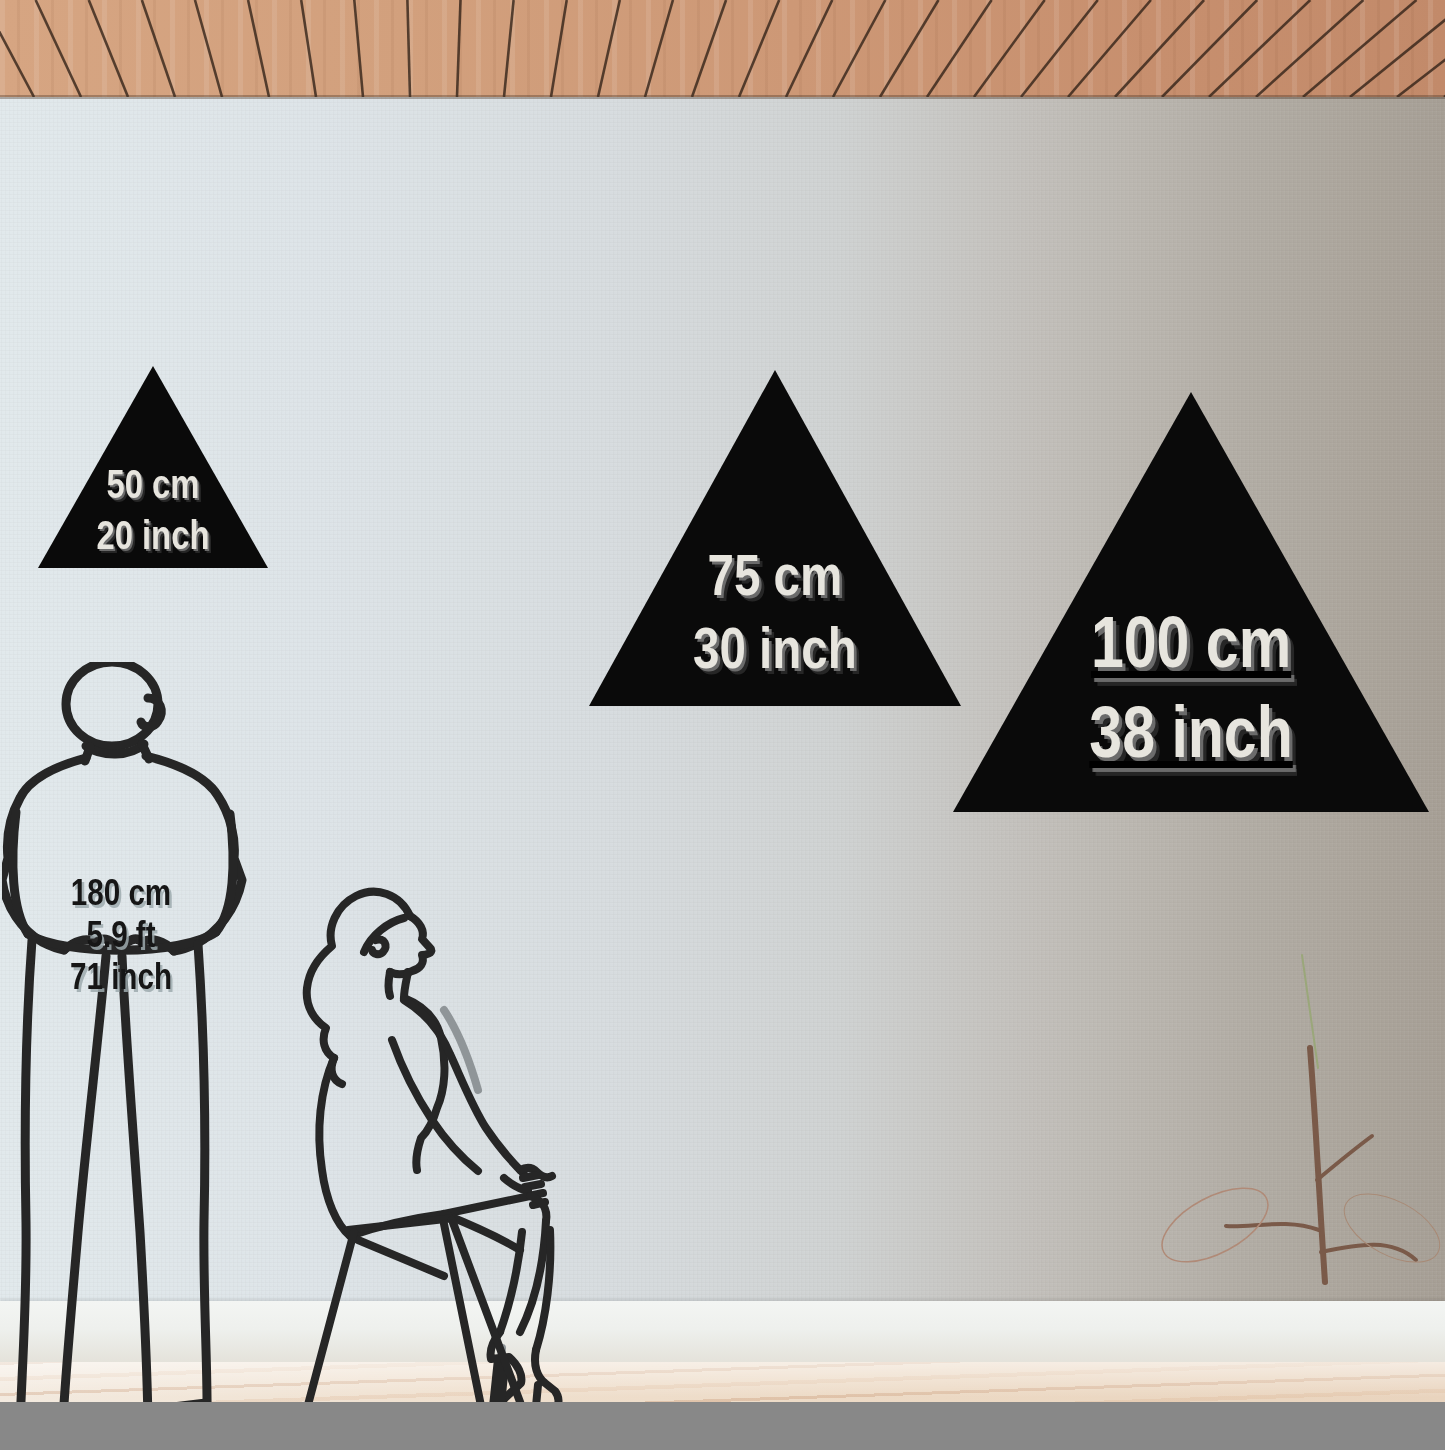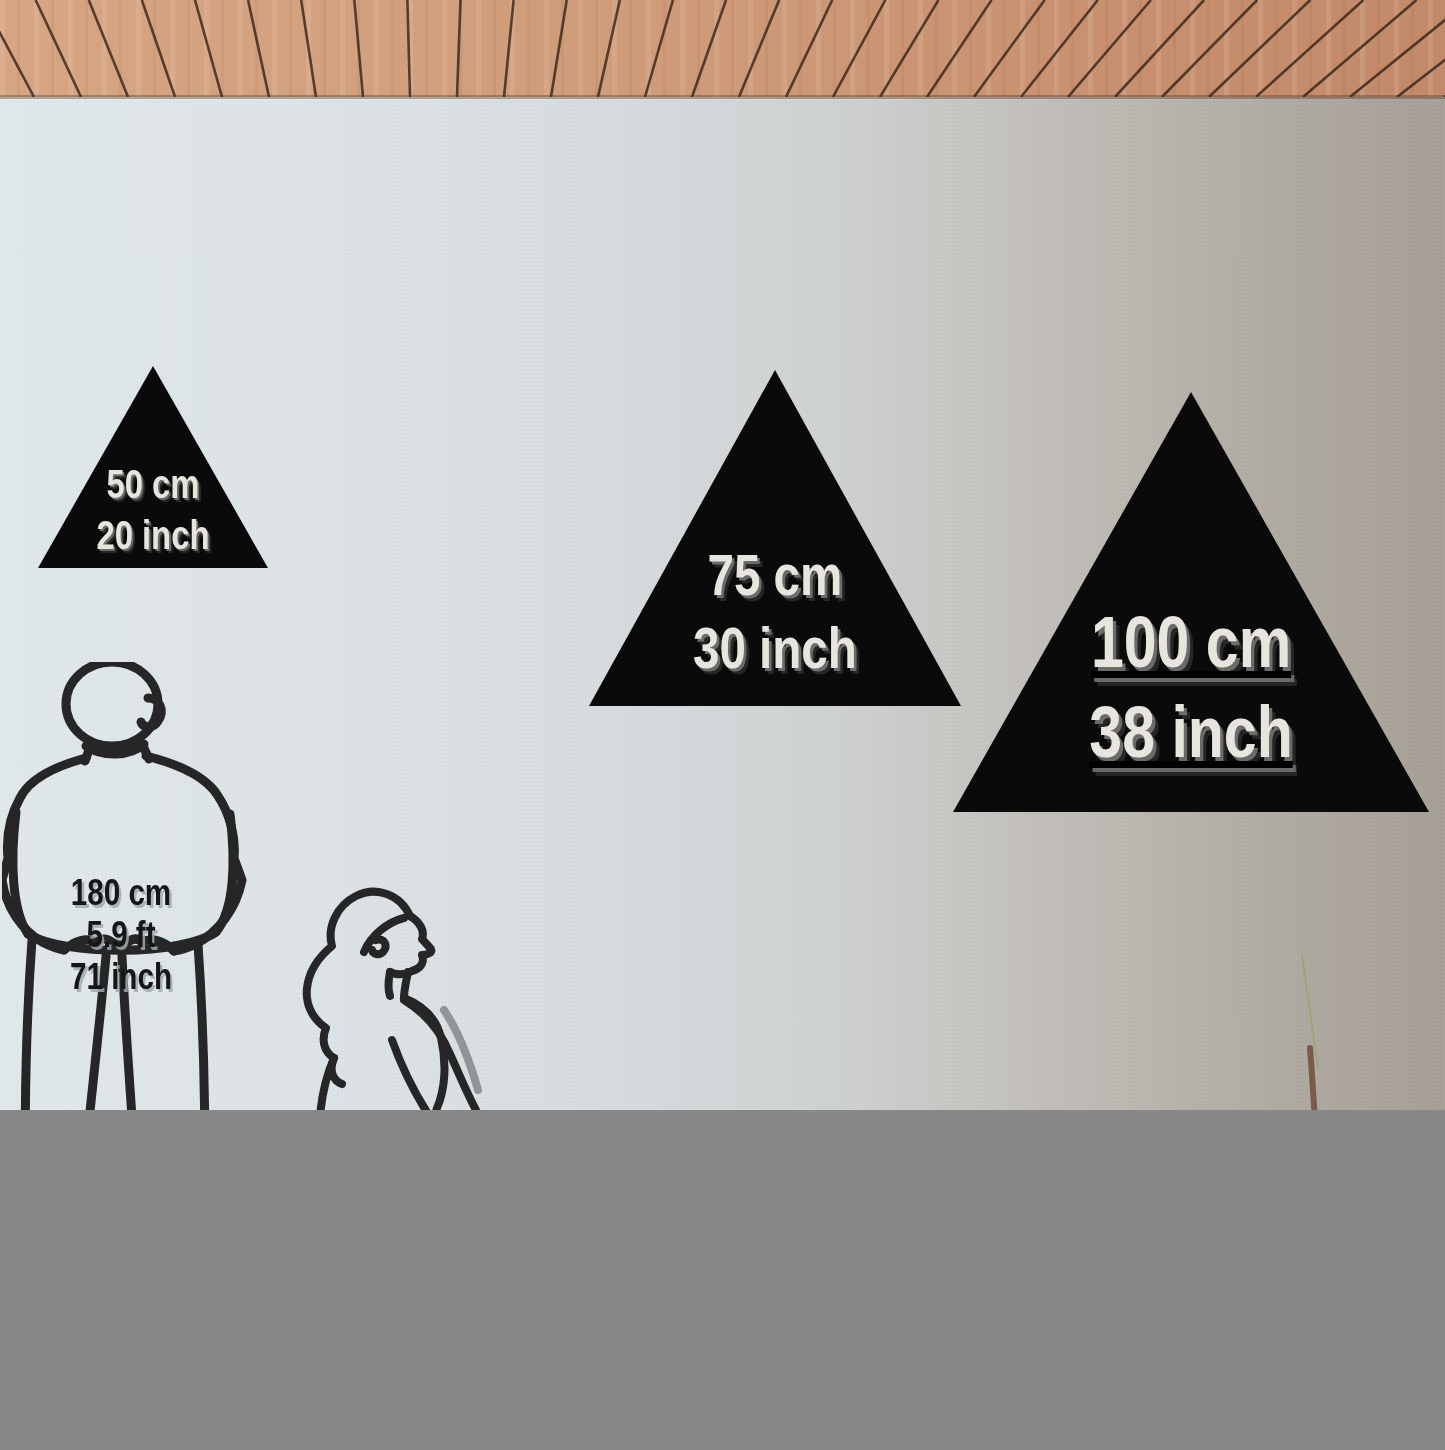--- a/index.html
+++ b/index.html
@@ -1,16 +1,16 @@
 <!DOCTYPE html>
 <html><head>
 <meta charset="utf-8">
 <style>
   html,body{margin:0;padding:0;background:#888;}
-  .scene{position:relative;width:1445px;height:1110px;overflow:hidden;
+  .scene{position:relative;width:1445px;height:1402px;overflow:hidden;
          font-family:"Liberation Sans",sans-serif;background:#d5dadc;}
 
   
   .ceiling{position:absolute;left:0;top:0;width:1445px;height:97px;z-index:2;
     background:linear-gradient(90deg,#d6a582 0%,#d2a07d 28%,#cd9876 55%,#c78f6e 80%,#c28a6a 100%);}
   .ceiling .grain{position:absolute;inset:0;
     background:repeating-linear-gradient(90deg,rgba(255,255,255,.10) 0 5px,rgba(0,0,0,0) 5px 17px,rgba(120,70,40,.08) 17px 20px,rgba(0,0,0,0) 20px 34px);}
   .ceiling svg{position:absolute;inset:0;}
   .ceiling-edge{position:absolute;left:0;top:95px;width:1445px;height:4px;z-index:3;
     background:rgba(70,50,35,.35);}

